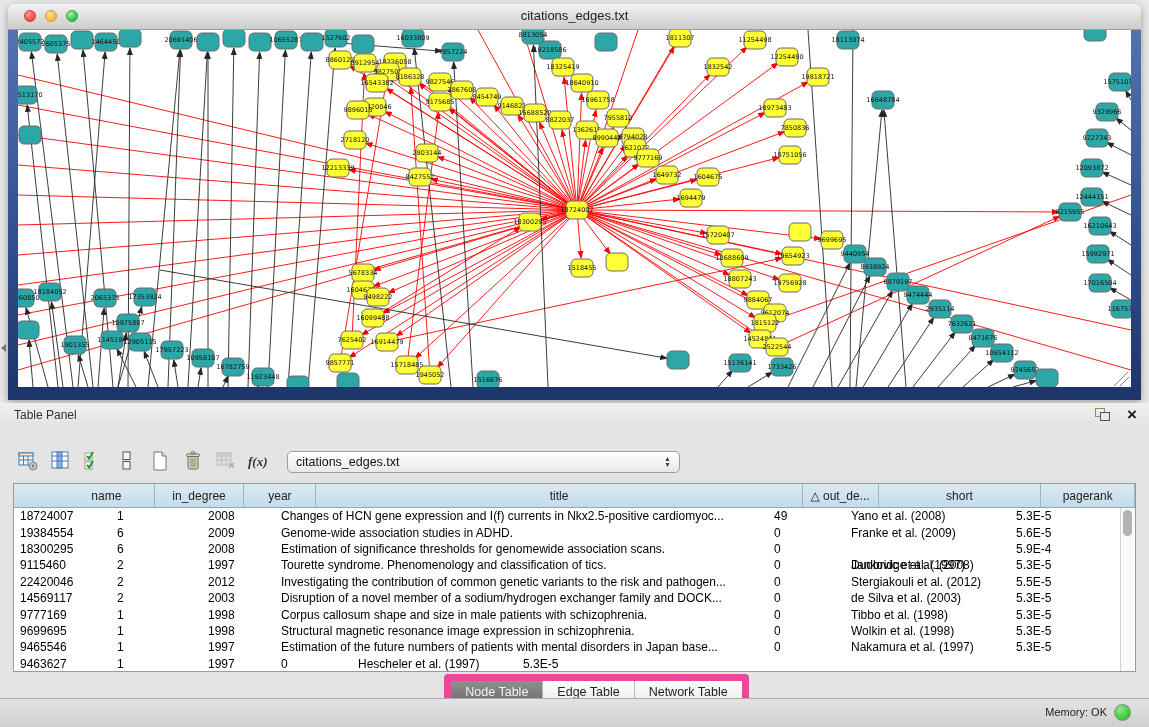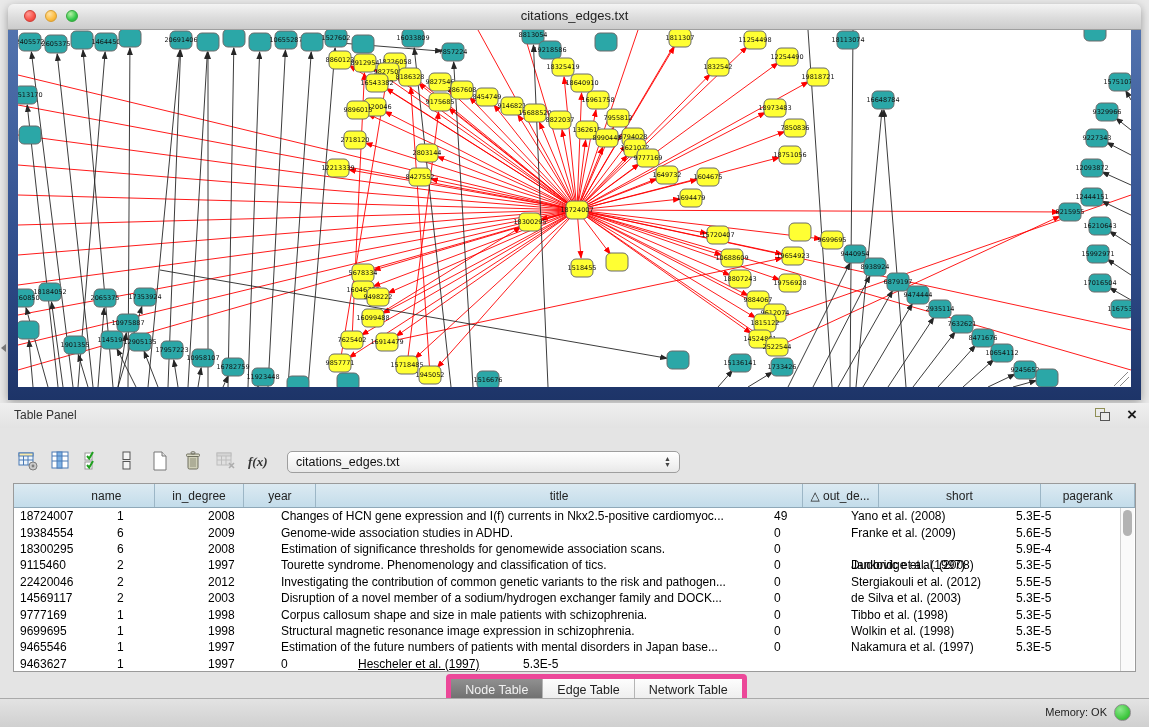--- a/index.html
+++ b/index.html
@@ -41,21 +41,21 @@
        border:1px solid #9a9a9a;box-sizing:border-box;overflow:hidden;}
   #thead{display:flex;height:23px;background:linear-gradient(#dceaf2,#c3dcea);border-bottom:1px solid #8fa8b8;}
   .th{box-sizing:border-box;border-right:1px solid #9cb6c6;font-size:12px;color:#222;
       display:flex;align-items:center;justify-content:center;overflow:hidden;white-space:nowrap;}
   .tr{display:flex;height:16.4px;align-items:center;}
   .td{box-sizing:border-box;padding-left:6px;font-size:12px;color:#000;overflow:hidden;white-space:nowrap;}
   #vscroll{position:absolute;right:1px;top:24px;width:13px;height:163px;background:#fafafa;border-left:1px solid #d0d0d0;}
   #vthumb{position:absolute;left:2px;top:2px;width:9px;height:26px;border-radius:5px;background:#b3b3b3;}
 
   #tabs{position:absolute;left:0;top:246px;width:1149px;height:22px;display:flex;justify-content:center;}
-  #tabgroup{display:flex;height:21px;border:5px solid #ec4899;border-radius:4px;overflow:hidden;background:#404040;margin-left:44px;}
+  #tabgroup{display:flex;height:21px;border:7px solid #ec4899;border-radius:4px;overflow:hidden;background:#404040;margin-left:44px;}
   .tab{font-size:12.5px;color:#222;padding:0 14px;display:flex;align-items:center;border-right:1px solid #b5b5b5;background:linear-gradient(#fdfdfd,#ededed);}
   .tab:last-child{border-right:none;}
   .tab.sel{background:linear-gradient(#909090,#6e6e6e);color:#f2f2f2;}
 
   
   #status-bar{position:absolute;left:0;top:698px;width:1149px;height:29px;
        background:linear-gradient(#e3e3e3,#cfcfcf);border-top:1px solid #aaa;}
   #memory-label{position:absolute;right:42px;top:7px;font-size:11px;color:#222;}
   #memory-dot{position:absolute;right:18px;top:5px;width:15px;height:15px;border-radius:50%;
        background:radial-gradient(circle at 35% 30%,#8ce98c,#3dc73d 65%,#2e9e2e);border:1px solid #8a8a8a;}
@@ -903,21 +903,21 @@
             <div class="td" style="width: 493px;">Estimation of the future numbers of patients with mental disorders in Japan base...</div>
             <div class="td" style="width: 77px;">0</div>
             <div class="td" style="width: 165px;">Nakamura et al. (1997)</div>
             <div class="td" style="width: 95px;">5.3E-5</div>
           </div>
           <div class="tr">
             <div class="td" style="width: 97px;">9463627</div>
             <div class="td" style="width: 91px;">1</div>
             <div class="td" style="width: 73px;">1997</div>
             <div class="td" style="width: 77px;">0</div>
-            <div class="td" style="width: 165px; text-decoration: underline;">Hescheler et al. (1997)</div>
+            <div class="td" style="width: 165px;">Hescheler et al. (1997)</div>
             <div class="td" style="width: 95px;">5.3E-5</div>
           </div>
         </div>
       <div id="vscroll">
         <div id="vthumb"></div>
       </div>
     </div>
 
     <div id="tabs">
       <div id="tabgroup">

